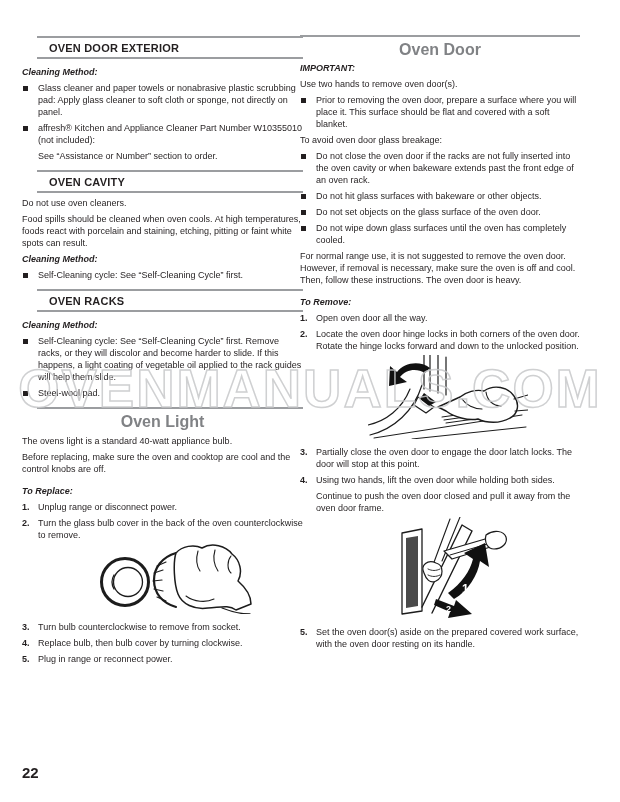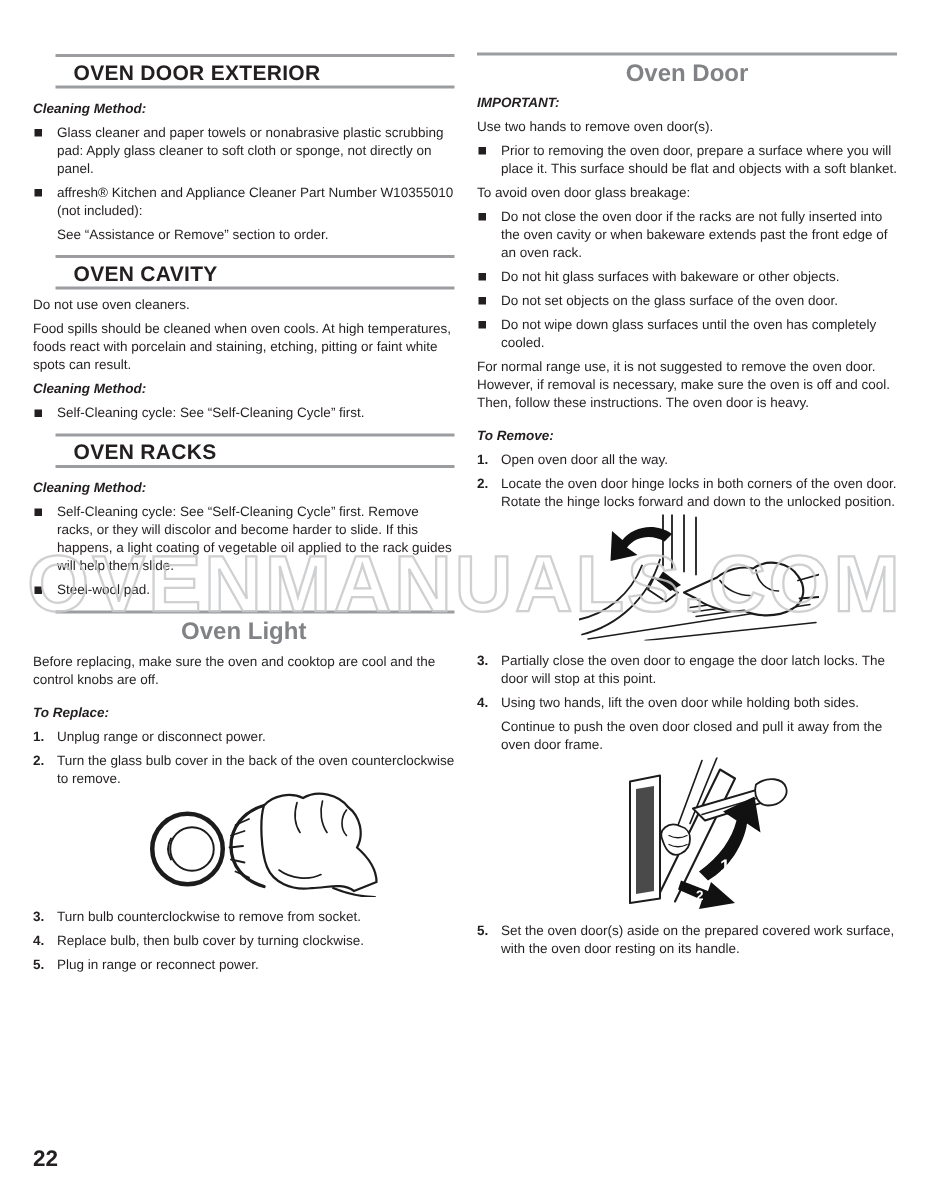--- a/index.html
+++ b/index.html
@@ -1,22 +1,22 @@
 <!DOCTYPE html>
 <html><head>
 <meta charset="utf-8">
 <style>
   html,body{margin:0;padding:0;background:#fff;}
   .page{position:relative;width:620px;height:802px;background:#ffffff;overflow:hidden;
         font-family:"Liberation Sans",sans-serif;color:#231f20;}
   .col{position:absolute;top:0;font-size:9px;line-height:12px;}
   .col.left{left:22px;width:281px;}
-  .col.right{left:318px;width:280px;}
+  .col.right{left:300px;width:280px;}
   .sec-box{margin:8px 0 0 15px;border-top:2px solid #9b9da0;border-bottom:2px solid #9b9da0;
-           padding:4px 0 3px 12px;font-weight:bold;font-size:14px;letter-spacing:.2px;}
+           padding:4px 0 3px 12px;font-weight:bold;font-size:11px;letter-spacing:.2px;}
   .sec-box.first{margin-top:36px;}
   .label{font-weight:bold;margin-top:7px;font-style:italic;}
   p{margin:4px 0 0;}
   .row{display:flex;margin-top:4px;}
   .marker{flex:0 0 16px;}
   .sq{display:block;width:5px;height:5px;background:#231f20;margin-top:3.5px;margin-left:1px;}
   .num{font-weight:bold;}
   .li-text{flex:1;}
   .note{margin-top:4px;padding-left:16px;}
   .cont{margin-top:4px;}
@@ -46,21 +46,21 @@
           <span class="sq"></span>
         </span>
       <span class="li-text">Glass cleaner and paper towels or nonabrasive plastic scrubbing pad: Apply glass cleaner to soft cloth or sponge, not directly on panel.</span>
     </div>
     <div class="row">
       <span class="marker">
           <span class="sq"></span>
         </span>
       <span class="li-text">affresh® Kitchen and Appliance Cleaner Part Number W10355010 (not included):</span>
     </div>
-    <div class="note">See “Assistance or Remove” section to order.</div>
+    <div class="note">See “Assistance or Number” section to order.</div>
 
     <div class="sec-box">
       <span>OVEN CAVITY</span>
     </div>
     <p>Do not use oven cleaners.</p>
     <p>Food spills should be cleaned when oven cools. At high temperatures, foods react with porcelain and staining, etching, pitting or faint white spots can result.</p>
     <div class="label" style="margin-top:4px">Cleaning Method:</div>
     <div class="row">
       <span class="marker">
           <span class="sq"></span>
@@ -80,20 +80,21 @@
     </div>
     <div class="row">
       <span class="marker">
           <span class="sq"></span>
         </span>
       <span class="li-text">Steel-wool pad.</span>
     </div>
 
     <hr class="divider">
     <h2 class="big">Oven Light</h2>
+    <p>The ovens light is a standard 40-watt appliance bulb.</p>
     <p>Before replacing, make sure the oven and cooktop are cool and the control knobs are off.</p>
 
     <div class="label" style="margin-top:10px">To Replace:</div>
     <div class="row">
       <span class="marker num">1.</span>
       <span class="li-text">Unplug range or disconnect power.</span>
     </div>
     <div class="row">
       <span class="marker num">2.</span>
       <span class="li-text">Turn the glass bulb cover in the back of the oven counterclockwise to remove.</span>
@@ -141,21 +142,21 @@
 
     <hr class="divider full">
     <h2 class="big">Oven Door</h2>
 
     <div class="label" style="margin-top:3px">IMPORTANT:</div>
     <p>Use two hands to remove oven door(s).</p>
     <div class="row">
       <span class="marker">
           <span class="sq"></span>
         </span>
-      <span class="li-text">Prior to removing the oven door, prepare a surface where you will place it. This surface should be flat and objects with a soft blanket.</span>
+      <span class="li-text">Prior to removing the oven door, prepare a surface where you will place it. This surface should be flat and covered with a soft blanket.</span>
     </div>
     <p>To avoid oven door glass breakage:</p>
     <div class="row">
       <span class="marker">
           <span class="sq"></span>
         </span>
       <span class="li-text">Do not close the oven door if the racks are not fully inserted into the oven cavity or when bakeware extends past the front edge of an oven rack.</span>
     </div>
     <div class="row">
       <span class="marker">

